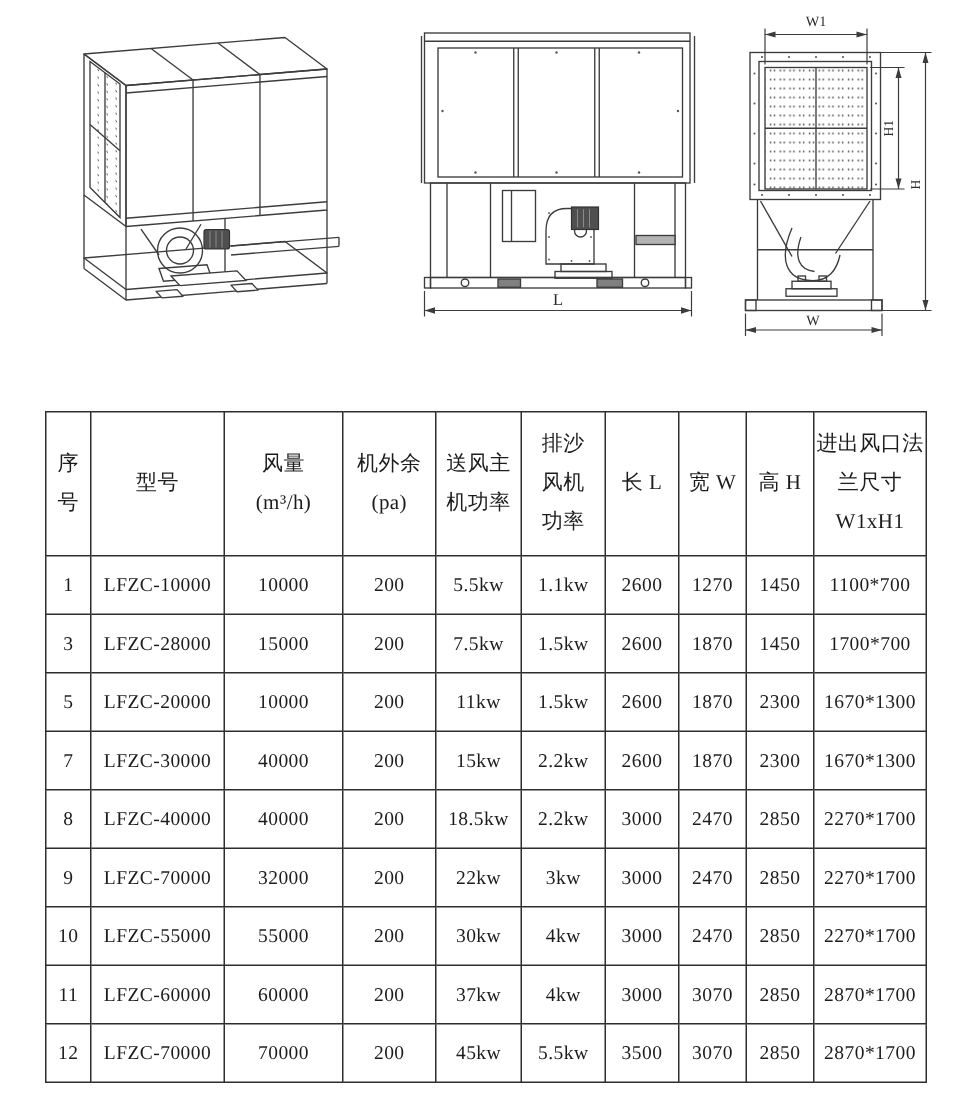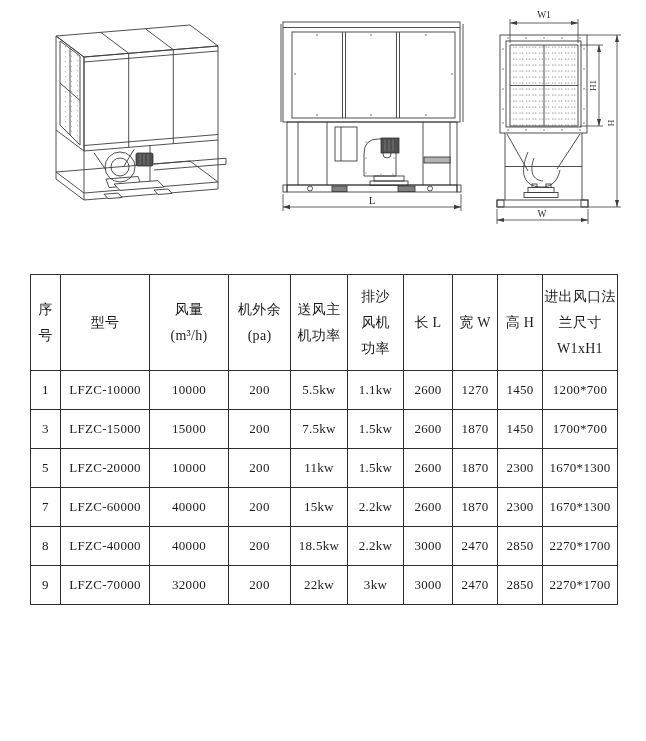--- a/index.html
+++ b/index.html
@@ -305,25 +305,25 @@
     <tr>
         <td>1</td>
         <td>LFZC-10000</td>
         <td>10000</td>
         <td>200</td>
         <td>5.5kw</td>
         <td>1.1kw</td>
         <td>2600</td>
         <td>1270</td>
         <td>1450</td>
-        <td>1200*700</td>
+        <td>1100*700</td>
       </tr>
     <tr>
         <td>3</td>
-        <td>LFZC-15000</td>
+        <td>LFZC-28000</td>
         <td>15000</td>
         <td>200</td>
         <td>7.5kw</td>
         <td>1.5kw</td>
         <td>2600</td>
         <td>1870</td>
         <td>1450</td>
         <td>1700*700</td>
       </tr>
     <tr>
@@ -333,21 +333,21 @@
         <td>200</td>
         <td>11kw</td>
         <td>1.5kw</td>
         <td>2600</td>
         <td>1870</td>
         <td>2300</td>
         <td>1670*1300</td>
       </tr>
     <tr>
         <td>7</td>
-        <td>LFZC-60000</td>
+        <td>LFZC-30000</td>
         <td>40000</td>
         <td>200</td>
         <td>15kw</td>
         <td>2.2kw</td>
         <td>2600</td>
         <td>1870</td>
         <td>2300</td>
         <td>1670*1300</td>
       </tr>
     <tr>
@@ -367,14 +367,50 @@
         <td>LFZC-70000</td>
         <td>32000</td>
         <td>200</td>
         <td>22kw</td>
         <td>3kw</td>
         <td>3000</td>
         <td>2470</td>
         <td>2850</td>
         <td>2270*1700</td>
       </tr>
+    <tr>
+        <td>10</td>
+        <td>LFZC-55000</td>
+        <td>55000</td>
+        <td>200</td>
+        <td>30kw</td>
+        <td>4kw</td>
+        <td>3000</td>
+        <td>2470</td>
+        <td>2850</td>
+        <td>2270*1700</td>
+      </tr>
+    <tr>
+        <td>11</td>
+        <td>LFZC-60000</td>
+        <td>60000</td>
+        <td>200</td>
+        <td>37kw</td>
+        <td>4kw</td>
+        <td>3000</td>
+        <td>3070</td>
+        <td>2850</td>
+        <td>2870*1700</td>
+      </tr>
+    <tr>
+        <td>12</td>
+        <td>LFZC-70000</td>
+        <td>70000</td>
+        <td>200</td>
+        <td>45kw</td>
+        <td>5.5kw</td>
+        <td>3500</td>
+        <td>3070</td>
+        <td>2850</td>
+        <td>2870*1700</td>
+      </tr>
   </tbody>
 </table>
 
 </body></html>

